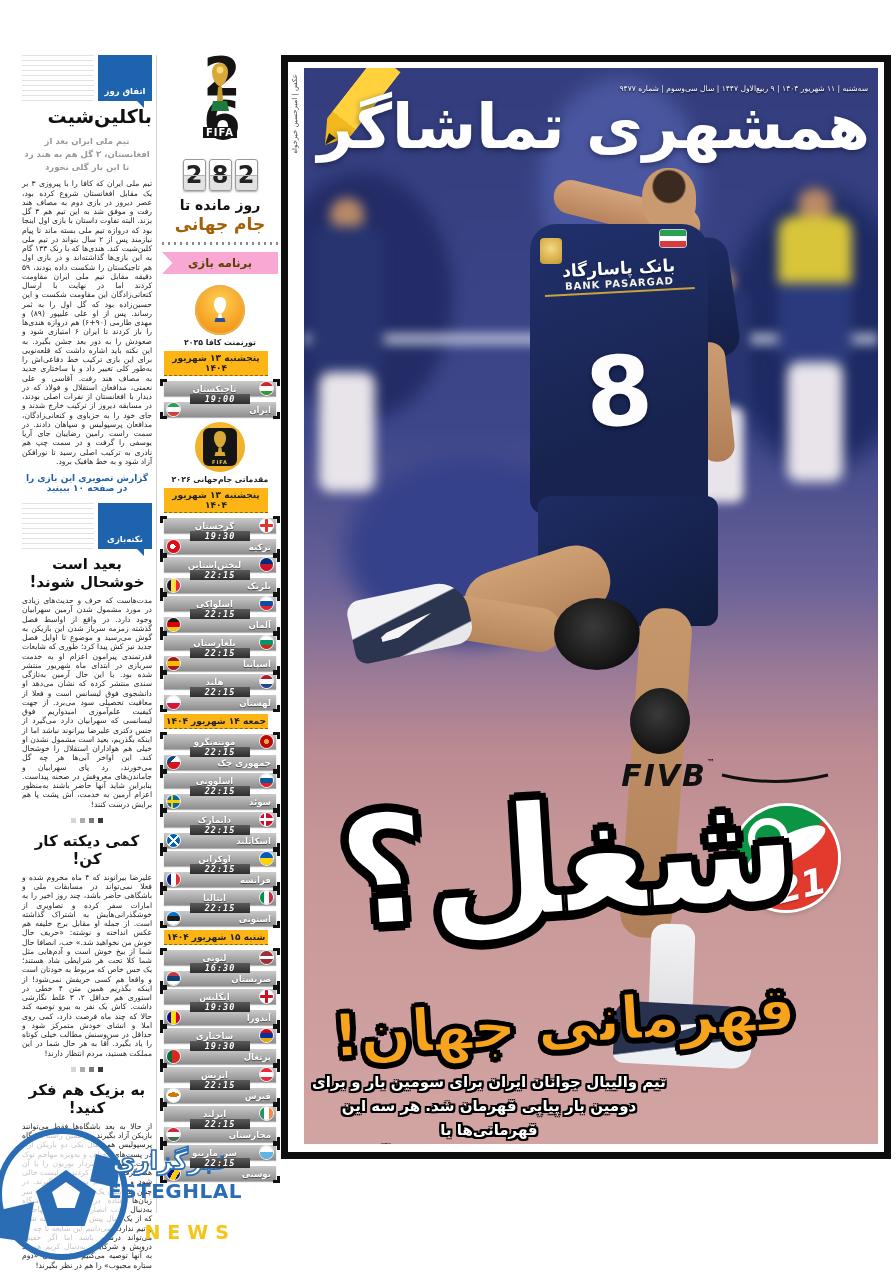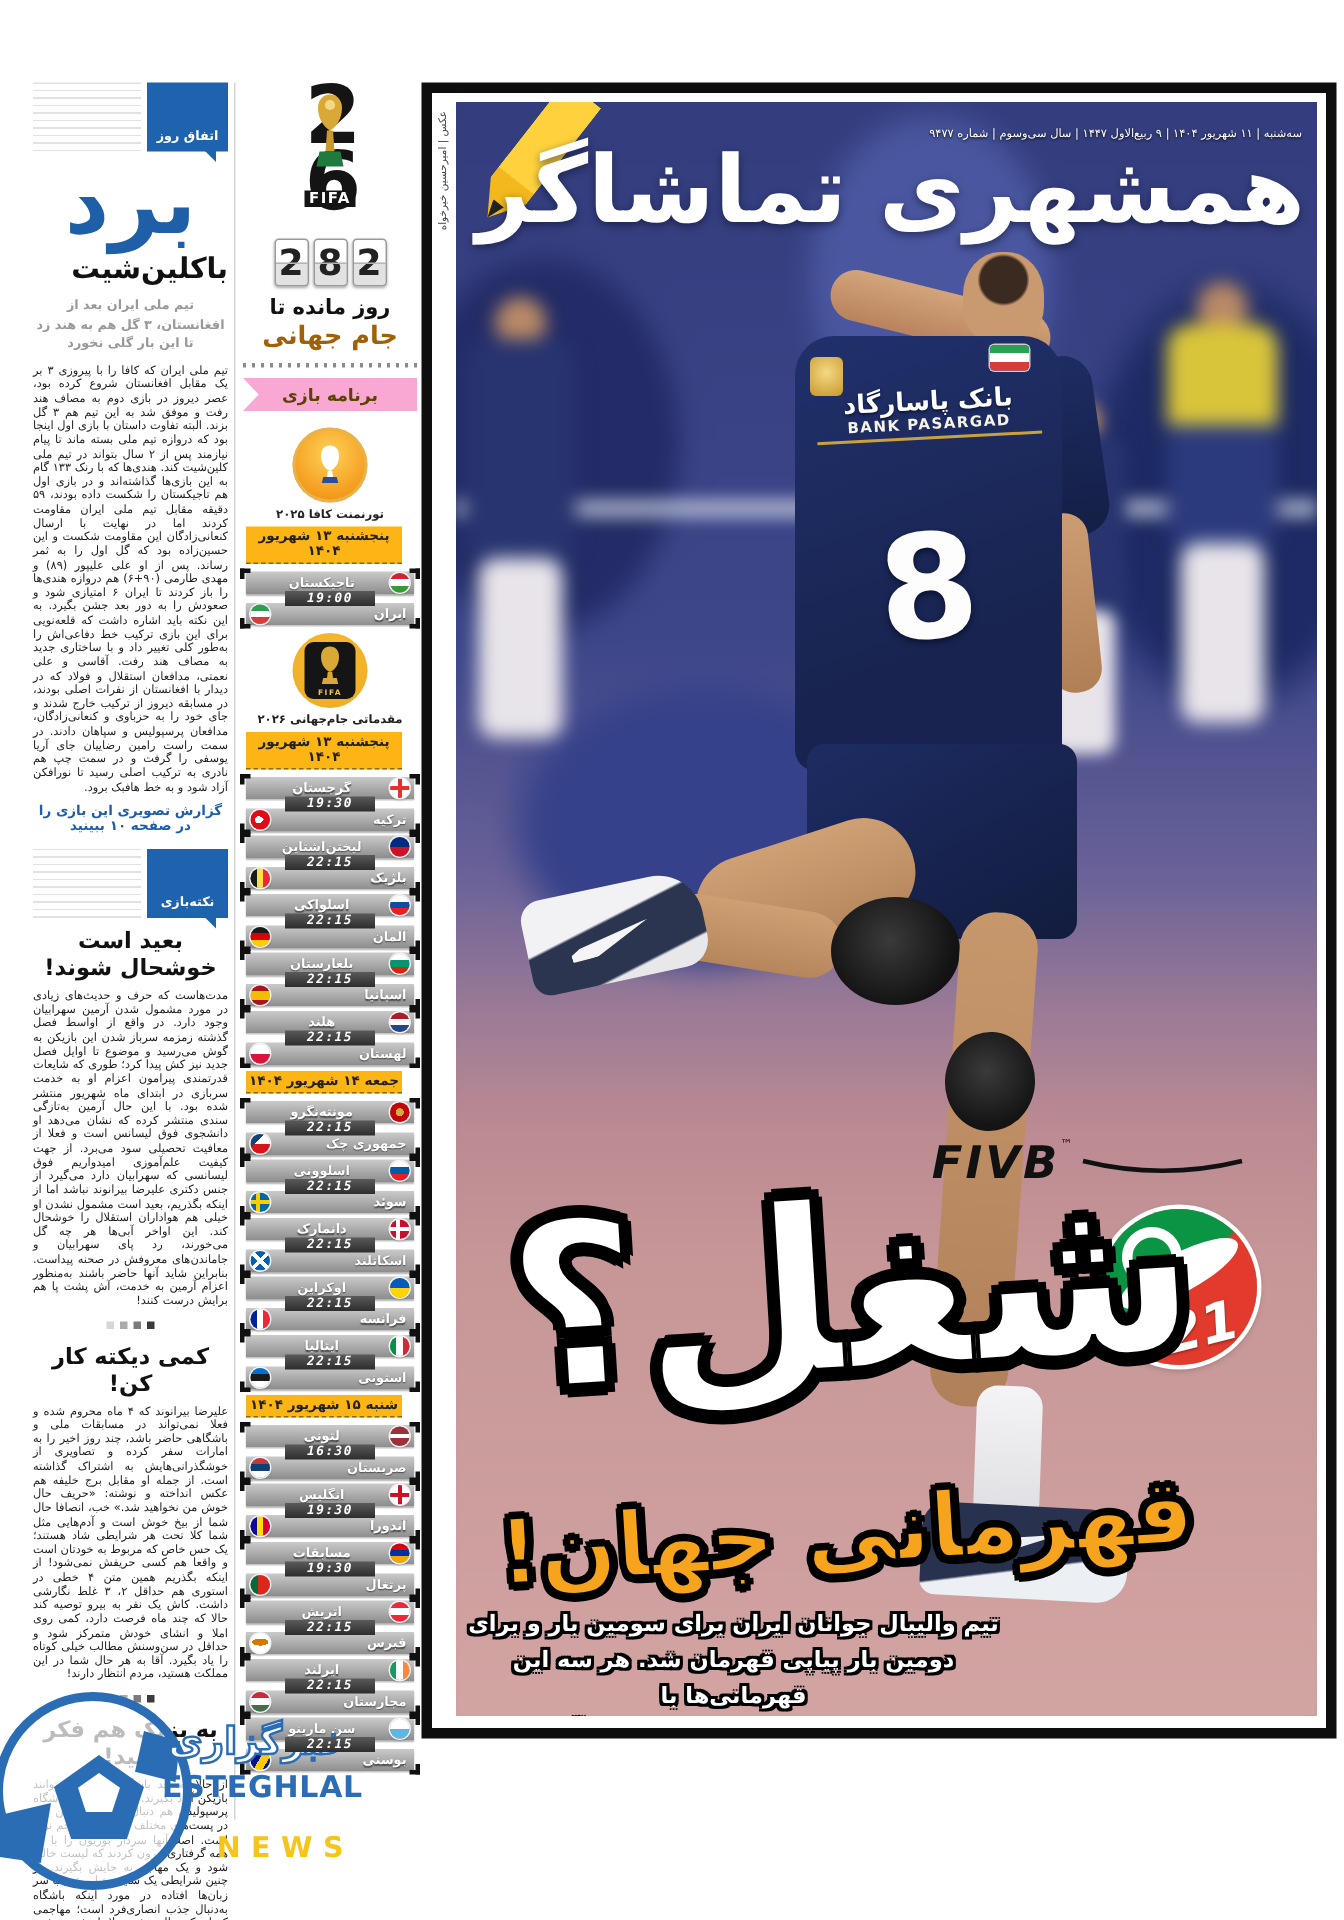--- a/index.html
+++ b/index.html
@@ -197,21 +197,20 @@
 
   <div class="vrule"></div>
 
   <div id="leftcol" class="fa">
     <div class="label-row">
       <div class="blue-tag">
         <span>اتفاق روز</span>
       </div>
       <div class="hatch"></div>
     </div>
-    <div class="head-win">برد</div>
     <div class="head-sub">باکلین‌شیت</div>
     <div class="lead">تیم ملی ایران بعد از افغانستان، ۳ گل هم به هند زد تا این بار گلی نخورد</div>
     <div class="body-txt">تیم ملی ایران که کافا را با پیروزی ۳ بر یک مقابل افغانستان شروع کرده بود، عصر دیروز در بازی دوم به مصاف هند رفت و موفق شد به این تیم هم ۳ گل بزند. البته تفاوت داستان با بازی اول اینجا بود که دروازه تیم ملی بسته ماند تا پیام نیازمند پس از ۲ سال بتواند در تیم ملی کلین‌شیت کند. هندی‌ها که با رنک ۱۳۳ گام به این بازی‌ها گذاشته‌اند و در بازی اول هم تاجیکستان را شکست داده بودند، ۵۹ دقیقه مقابل تیم ملی ایران مقاومت کردند اما در نهایت با ارسال کنعانی‌زادگان این مقاومت شکست و این حسین‌زاده بود که گل اول را به ثمر رساند. پس از او علی علیپور (۸۹) و مهدی طارمی (۹۰+۶) هم دروازه هندی‌ها را باز کردند تا ایران ۶ امتیازی شود و صعودش را به دور بعد جشن بگیرد. به این نکته باید اشاره داشت که قلعه‌نویی برای این بازی ترکیب خط دفاعی‌اش را به‌طور کلی تغییر داد و با ساختاری جدید به مصاف هند رفت. آقاسی و علی نعمتی، مدافعان استقلال و فولاد که در دیدار با افغانستان از نفرات اصلی بودند، در مسابقه دیروز از ترکیب خارج شدند و جای خود را به حزباوی و کنعانی‌زادگان، مدافعان پرسپولیس و سپاهان دادند. در سمت راست رامین رضاییان جای آریا یوسفی را گرفت و در سمت چپ هم نادری به ترکیب اصلی رسید تا نورافکن آزاد شود و به خط هافبک برود.</div>
     <div class="foot-link">گزارش تصویری این بازی را در صفحه ۱۰ ببینید</div>
 
     <div class="label-row">
       <div class="blue-tag">
         <span>نکته‌بازی</span>
       </div>
       <div class="hatch"></div>
@@ -484,21 +483,21 @@
         <span class="flag" style="background: linear-gradient(90deg, rgb(16, 6, 159) 0px, rgb(16, 6, 159) 33%, rgb(254, 221, 0) 33%, rgb(254, 221, 0) 66%, rgb(213, 0, 50) 66%, rgb(213, 0, 50) 100%);"></span>
         <span class="mname fa">آندورا</span>
       </div>
     </div>
         <div class="match">
       <i class="corner tl"></i>
       <i class="corner tr"></i>
       <i class="corner bl"></i>
       <i class="corner br"></i>
       <div class="mbar top">
-        <span class="mname fa">مسابقات</span>
+        <span class="mname fa">ساختاری</span>
         <span class="flag" style="background: linear-gradient(rgb(217, 0, 18) 0px, rgb(217, 0, 18) 33%, rgb(0, 51, 160) 33%, rgb(0, 51, 160) 66%, rgb(242, 168, 0) 66%, rgb(242, 168, 0) 100%);"></span>
       </div>
       <div class="mtime">19:30</div>
       <div class="mbar bot">
         <span class="flag" style="background: linear-gradient(90deg, rgb(4, 106, 56) 0px, rgb(4, 106, 56) 40%, rgb(218, 41, 28) 40%, rgb(218, 41, 28) 100%);"></span>
         <span class="mname fa">پرتغال</span>
       </div>
     </div>
         <div class="match">
       <i class="corner tl"></i>

